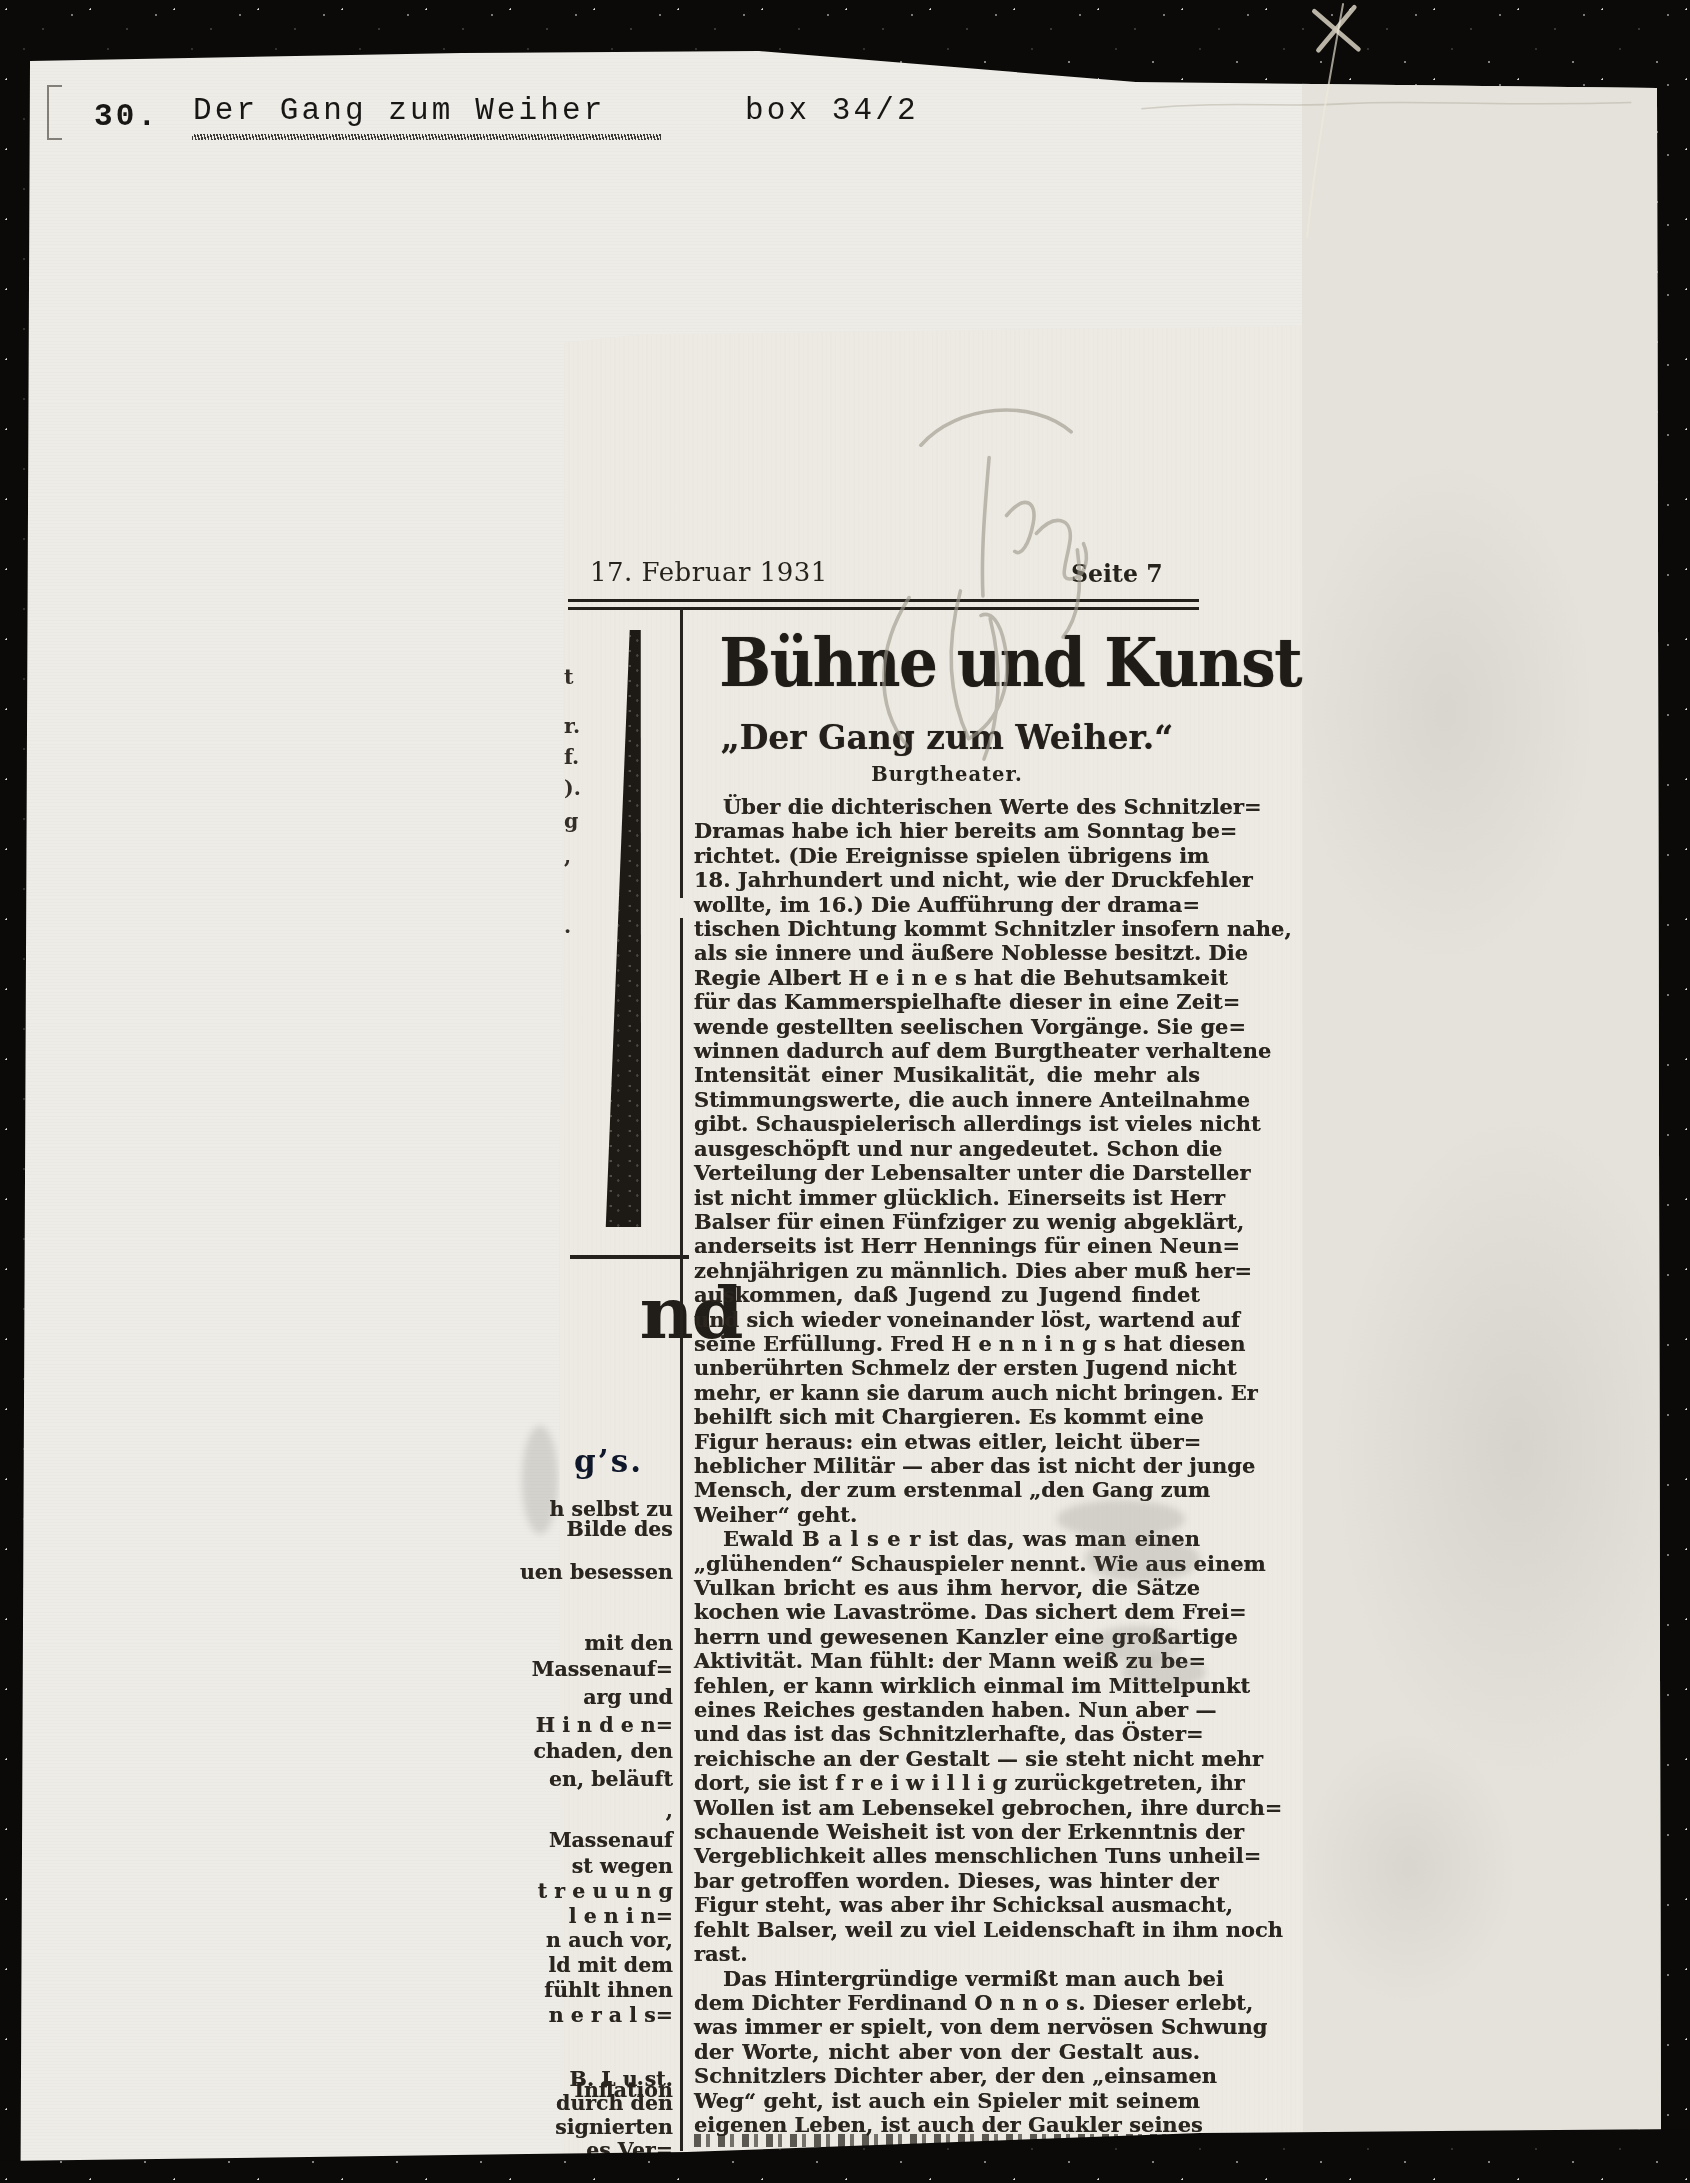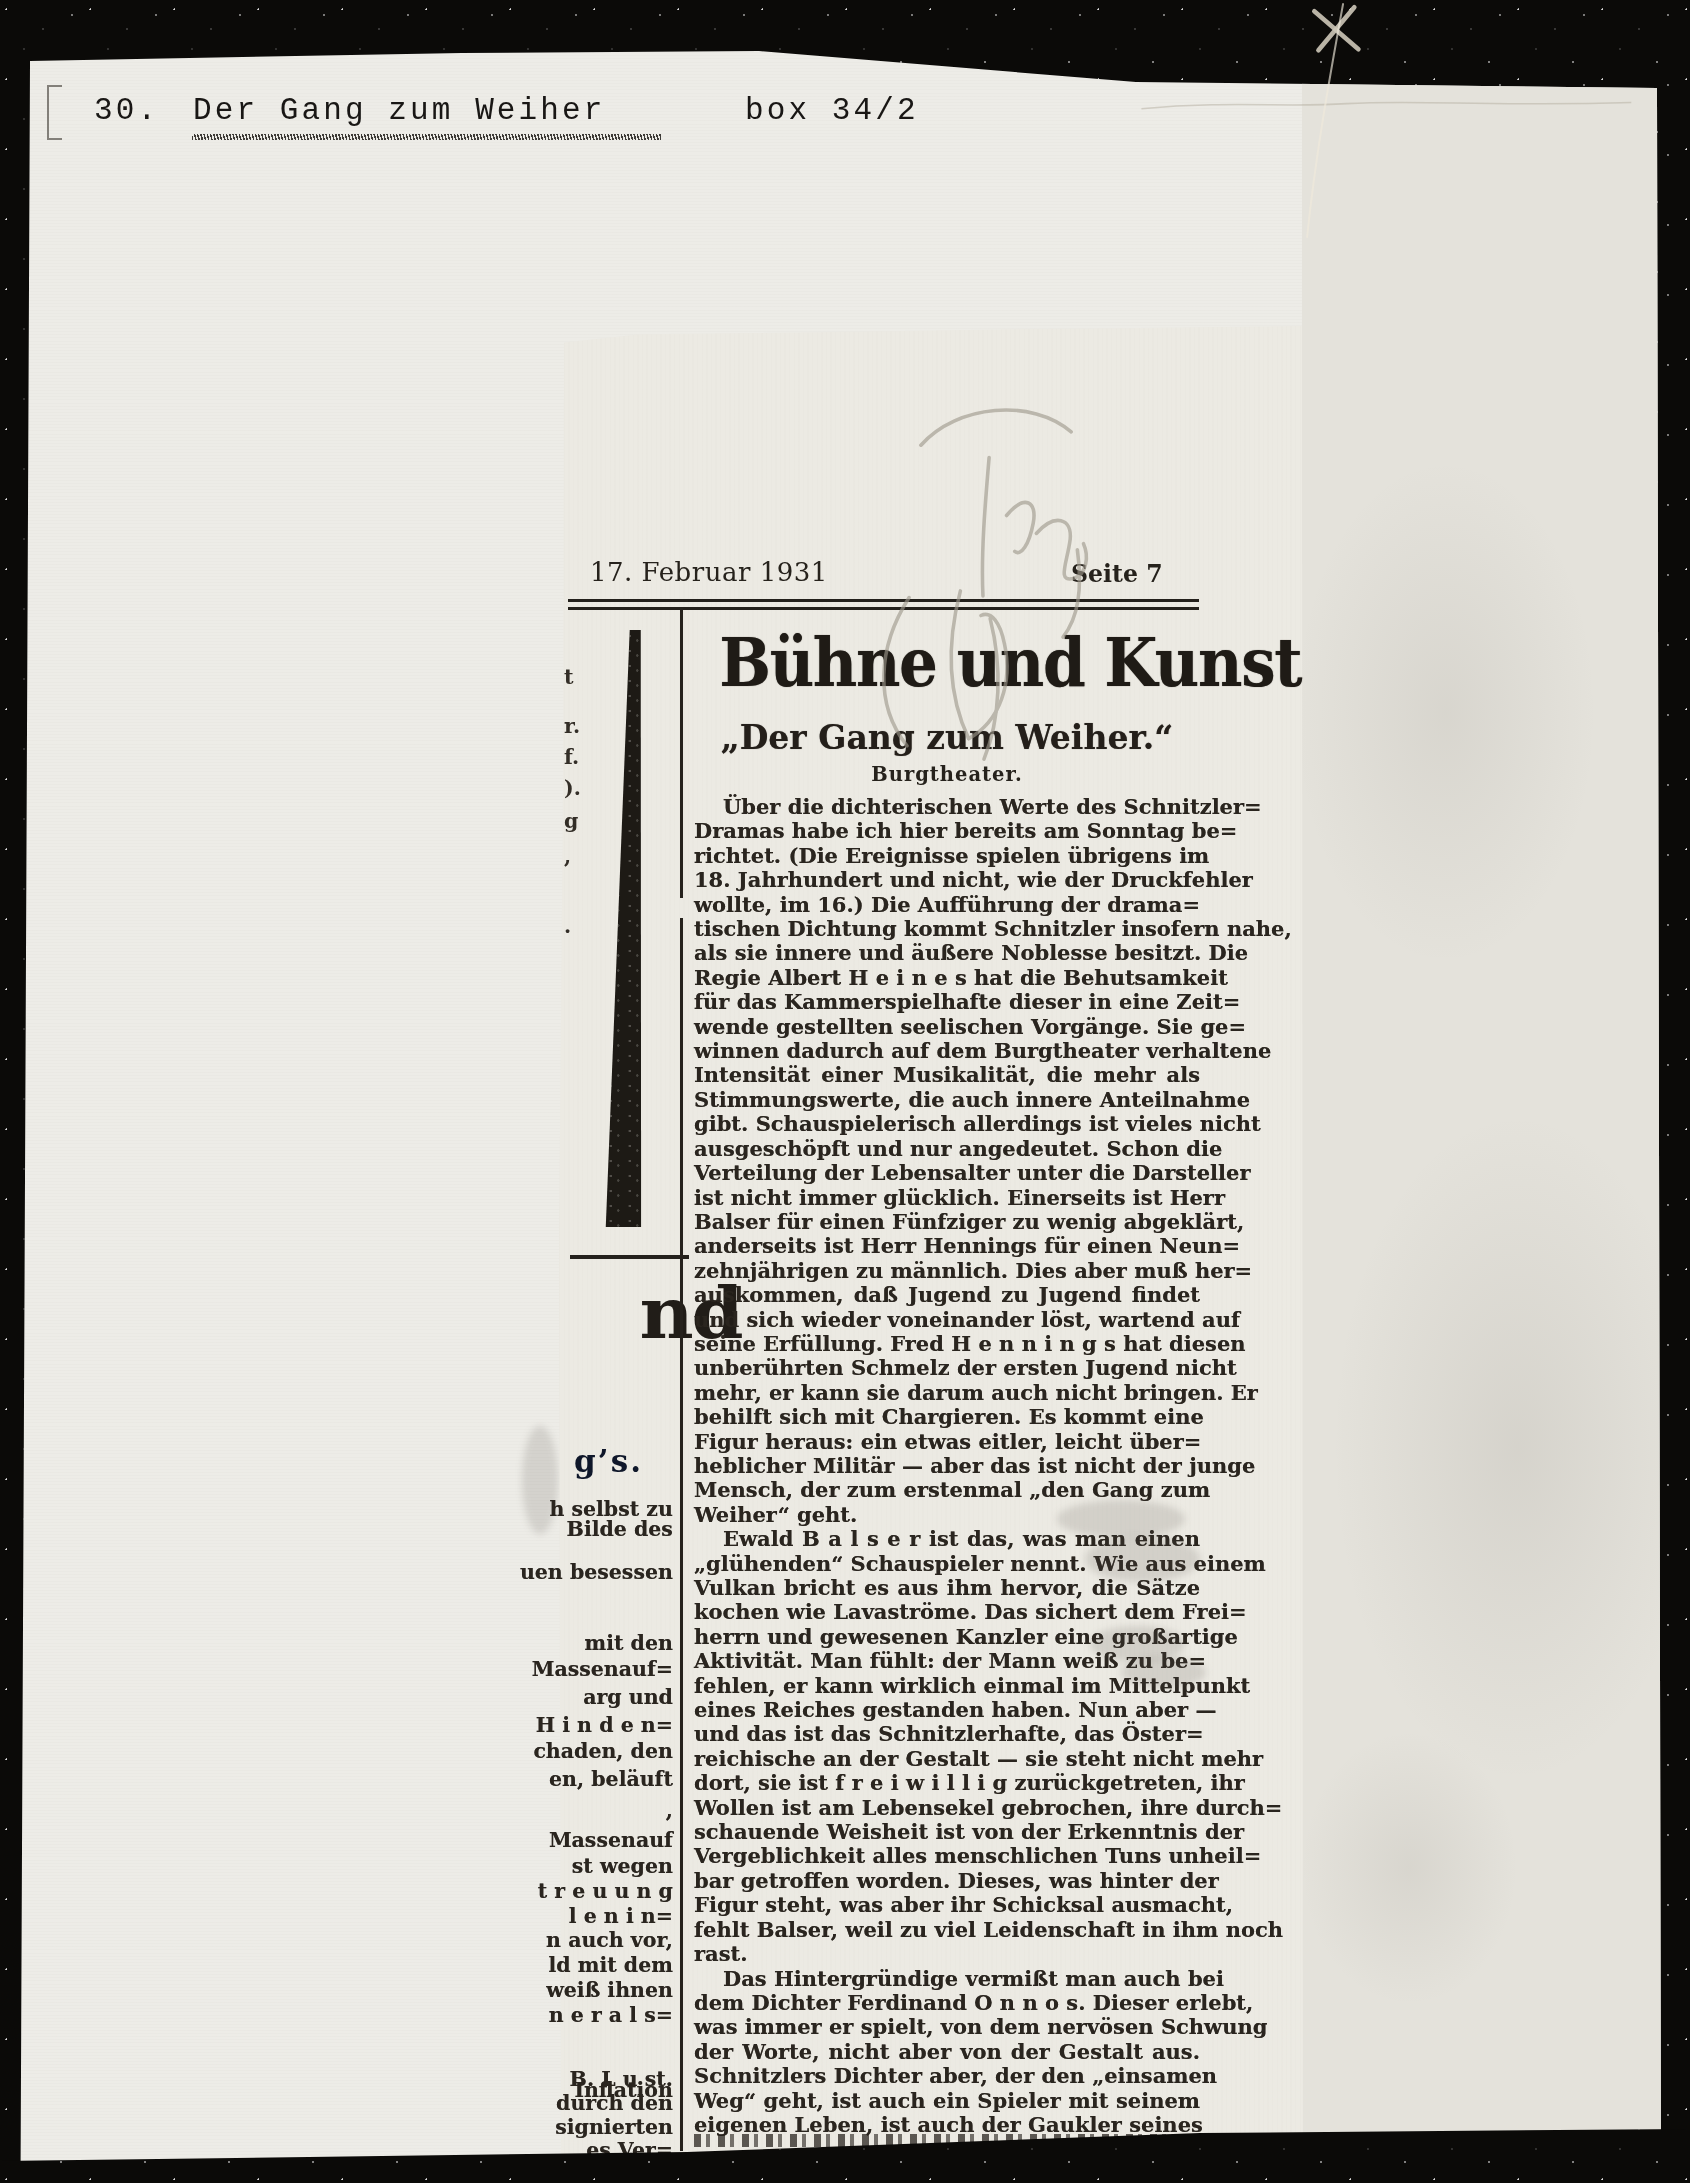--- a/index.html
+++ b/index.html
@@ -89,21 +89,21 @@
 </style>
 </head>
 <body>
 
 <div class="canvas">
   <div class="speckles"></div>
 
   <div class="page">
     <div class="page-grain"></div>
 
-    <span class="typed" style="left:94px;top:93px;">30.</span>
+    <span class="typed" style="left:94px;top:99px;font-weight:bold;">30.</span>
     <span class="typed" style="left:193px;top:93px;">Der Gang zum Weiher</span>
     <div class="typed-underline"></div>
     <span class="typed" style="left:745px;top:93px;">box 34/2</span>
     <div class="bracket-mark"></div>
 
     <div class="backing-right"></div>
 
     <div class="smudge" style="left:522px;top:1426px;width:36px;height:108px;"></div>
 
     <div class="clipping">
@@ -129,21 +129,21 @@
         <div class="frag-item" style="top: 230px;">H i n d e n=</div>
         <div class="frag-item" style="top: 256px;">chaden,  den</div>
         <div class="frag-item" style="top: 284px;">en,   beläuft</div>
         <div class="frag-item" style="top: 315px;">,</div>
         <div class="frag-item" style="top: 345px;">Massenauf</div>
         <div class="frag-item" style="top: 371px;">st    wegen</div>
         <div class="frag-item" style="top: 396px;">t r e u u n g</div>
         <div class="frag-item" style="top: 421px;">l e n    i n=</div>
         <div class="frag-item" style="top: 445px;">n  auch  vor,</div>
         <div class="frag-item" style="top: 470px;">ld  mit  dem</div>
-        <div class="frag-item" style="top: 495px;">weiß  ihnen</div>
+        <div class="frag-item" style="top: 495px;">fühlt  ihnen</div>
         <div class="frag-item" style="top: 520px;">n e r a l s=</div>
         <div class="frag-item" style="top: 559px; margin-top: 36px;">Inflation</div>
         <div class="frag-item" style="top: 584px;">B.   L u st.</div>
         <div class="frag-item" style="top: 608px;">durch  den</div>
         <div class="frag-item" style="top: 632px;">signierten</div>
         <div class="frag-item" style="top: 655px;">es     Ver=</div>
       </div>
     <div class="edge-wrap">
         <div class="edge-item" style="top: 665px;">t</div>
         <div class="edge-item" style="top: 714px;">r.</div>

